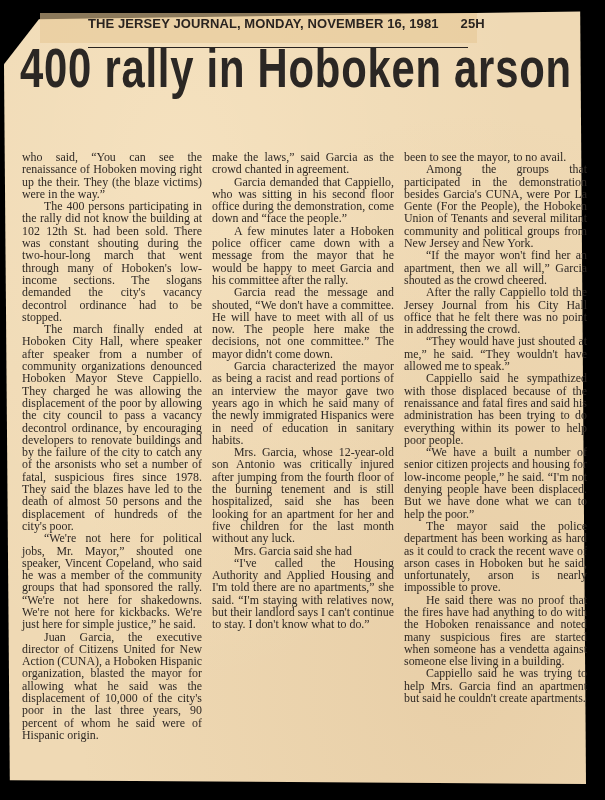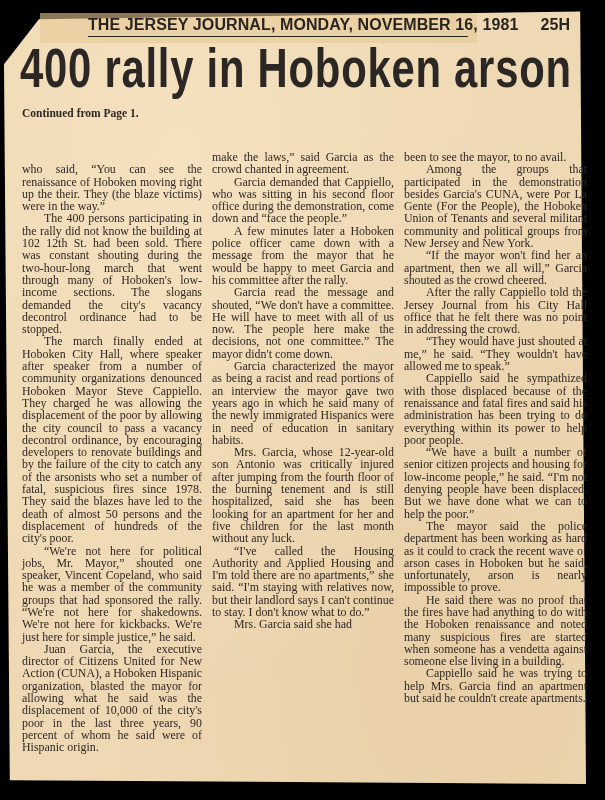--- a/index.html
+++ b/index.html
@@ -7,22 +7,22 @@
   .clip {
     position:absolute; left:4px; top:10px; width:582px; height:774px;
     background:#efd9b4;
     background-image: radial-gradient(ellipse at 30% 20%, rgba(255,240,210,0.35), rgba(0,0,0,0) 60%),
                       radial-gradient(ellipse at 80% 85%, rgba(200,160,110,0.18), rgba(0,0,0,0) 60%);
     clip-path: polygon(6% 1.2%, 99% 0.2%, 100% 100%, 1% 99.5%, 0% 7%);
   }
   .tape { position:absolute; left:40px; top:13px; width:437px; height:30px; background:rgba(230,200,150,0.6); }
   .masthead {
     position:absolute; left:88px; top:16px; width:380px;
-    font-family:"Liberation Sans", sans-serif; font-weight:bold; font-size:16px; color:#2a2420;
-    border-bottom:1.5px solid #2a2420; padding-bottom:2px; letter-spacing:0.1px; white-space:nowrap;
+    font-family:"Liberation Sans", sans-serif; font-weight:bold; font-size:13px; color:#2a2420;
+    border-bottom:1.5px solid #2a2420; padding-bottom:16px; letter-spacing:0.1px; white-space:nowrap;
   }
   .masthead .pg { margin-left:22px; }
   .headline {
     position:absolute; left:20px; top:38px; width:570px;
     font-family:"Liberation Sans", sans-serif; font-weight:bold; font-size:55px;
     color:#2b2724; transform:scaleX(0.76); transform-origin:left top; white-space:nowrap; letter-spacing:1px;
     line-height:60px;
   }
   .cols { position:absolute; left:22px; top:107px; width:565px; height:676px; }
   .col {
@@ -41,36 +41,35 @@
 
 <div class="clip"></div>
 <div class="tape"></div>
 <div class="masthead">
   <span>THE JERSEY JOURNAL, MONDAY, NOVEMBER 16, 1981</span><span class="pg">25H</span>
 </div>
 <div class="headline">400 rally in Hoboken arson</div>
 
 <div class="cols">
   <div class="col col1">
-    <p class="cont">Continued from Page 1.</p>
     <p class="noind">who said, “You can see the renaissance of Hoboken moving right up the their. They (the blaze victims) were in the way.”</p>
     <p>The 400 persons participating in the rally did not know the building at 102 12th St. had been sold. There was constant shouting during the two-hour-long march that went through many of Hoboken's low-income sections. The slogans demanded the city's vacancy decontrol ordinance had to be stopped.</p>
     <p>The march finally ended at Hoboken City Hall, where speaker after speaker from a number of community organizations denounced Hoboken Mayor Steve Cappiello. They charged he was allowing the displacement of the poor by allowing the city council to pass a vacancy decontrol ordinance, by encouraging developers to renovate buildings and by the failure of the city to catch any of the arsonists who set a number of fatal, suspicious fires since 1978. They said the blazes have led to the death of almost 50 persons and the displacement of hundreds of the city's poor.</p>
     <p>“We're not here for political jobs, Mr. Mayor,” shouted one speaker, Vincent Copeland, who said he was a member of the community groups that had sponsored the rally. “We're not here for shakedowns. We're not here for kickbacks. We're just here for simple justice,” he said.</p>
     <p>Juan Garcia, the executive director of Citizens United for New Action (CUNA), a Hoboken Hispanic organization, blasted the mayor for allowing what he said was the displacement of 10,000 of the city's poor in the last three years, 90 percent of whom he said were of Hispanic origin.</p>
   </div>
   <div class="col col2">
     <p class="noind">make the laws,” said Garcia as the crowd chanted in agreement.</p>
     <p>Garcia demanded that Cappiello, who was sitting in his second floor office during the demonstration, come down and “face the people.”</p>
     <p>A few minutes later a Hoboken police officer came down with a message from the mayor that he would be happy to meet Garcia and his committee after the rally.</p>
     <p>Garcia read the message and shouted, “We don't have a committee. He will have to meet with all of us now. The people here make the decisions, not one committee.” The mayor didn't come down.</p>
     <p>Garcia characterized the mayor as being a racist and read portions of an interview the mayor gave two years ago in which he said many of the newly immigrated Hispanics were in need of education in sanitary habits.</p>
     <p>Mrs. Garcia, whose 12-year-old son Antonio was critically injured after jumping from the fourth floor of the burning tenement and is still hospitalized, said she has been looking for an apartment for her and five children for the last month without any luck.</p>
+    <p>Mrs. Garcia said she had</p>
     <p>“I've called the Housing Authority and Applied Housing and I'm told there are no apartments,” she said. “I'm staying with relatives now, but their landlord says I can't continue to stay. I don't know what to do.”</p>
-    <p>Mrs. Garcia said she had</p>
   </div>
   <div class="col col3">
     <p class="noind">been to see the mayor, to no avail.</p>
     <p>Among the groups that participated in the demonstration besides Garcia's CUNA, were Por La Gente (For the People), the Hoboken Union of Tenants and several militant community and political groups from New Jersey and New York.</p>
     <p>“If the mayor won't find her an apartment, then we all will,” Garcia shouted as the crowd cheered.</p>
     <p>After the rally Cappiello told the Jersey Journal from his City Hall office that he felt there was no point in addressing the crowd.</p>
     <p>“They would have just shouted at me,” he said. “They wouldn't have allowed me to speak.”</p>
     <p>Cappiello said he sympathized with those displaced because of the renaissance and fatal fires and said his administration has been trying to do everything within its power to help poor people.</p>
     <p>“We have a built a number of senior citizen projects and housing for low-income people,” he said. “I'm not denying people have been displaced. But we have done what we can to help the poor.”</p>
     <p>The mayor said the police department has been working as hard as it could to crack the recent wave of arson cases in Hoboken but he said, unfortunately, arson is nearly impossible to prove.</p>

